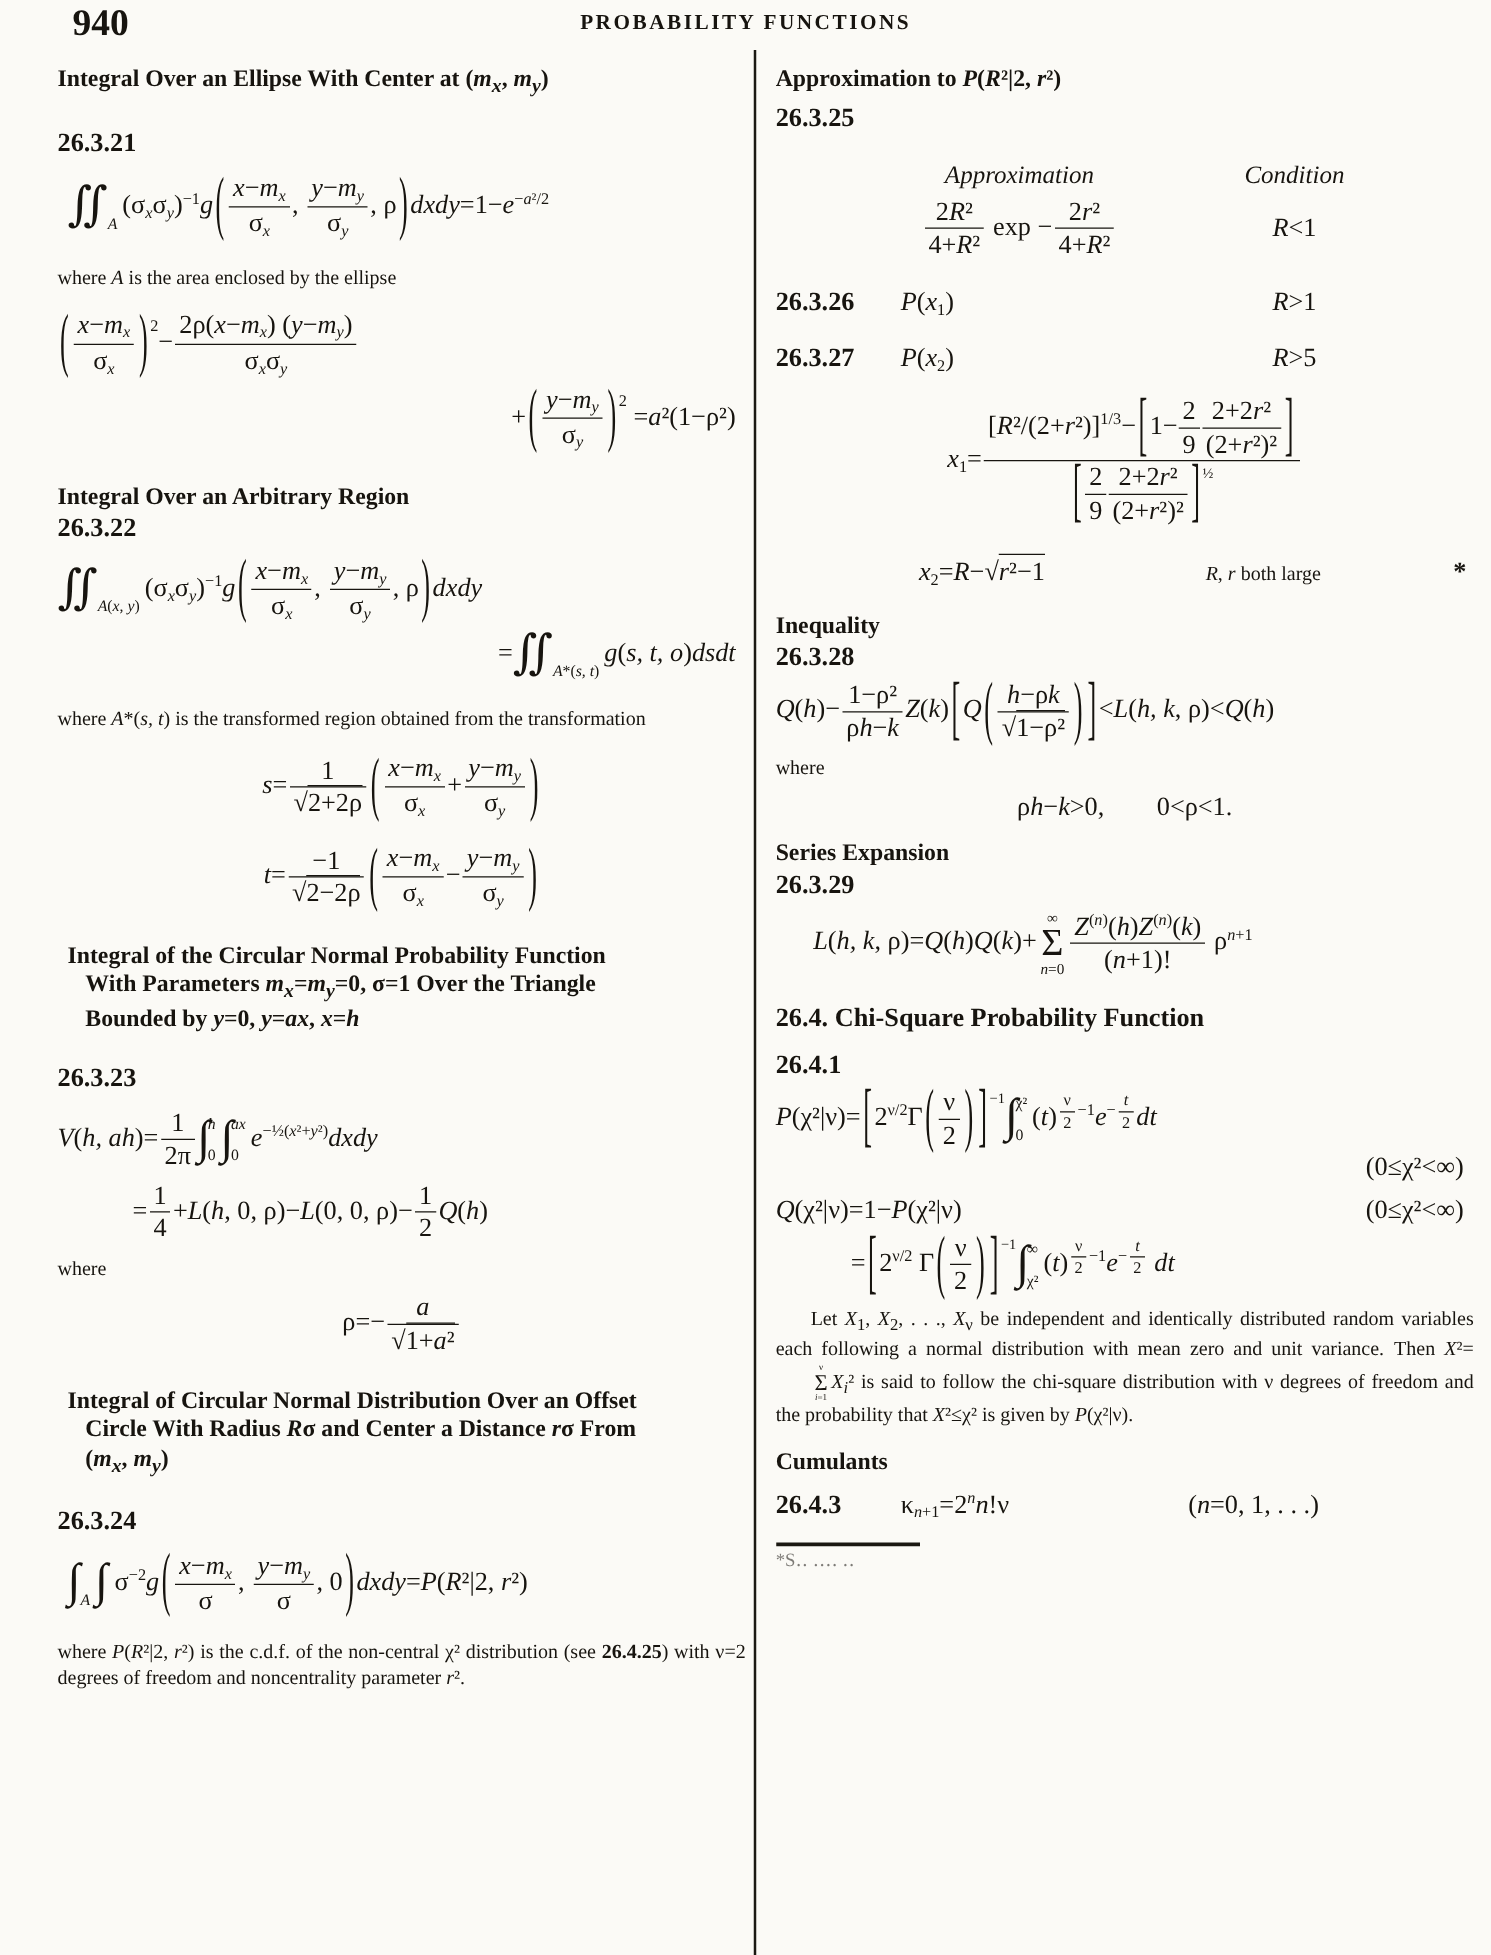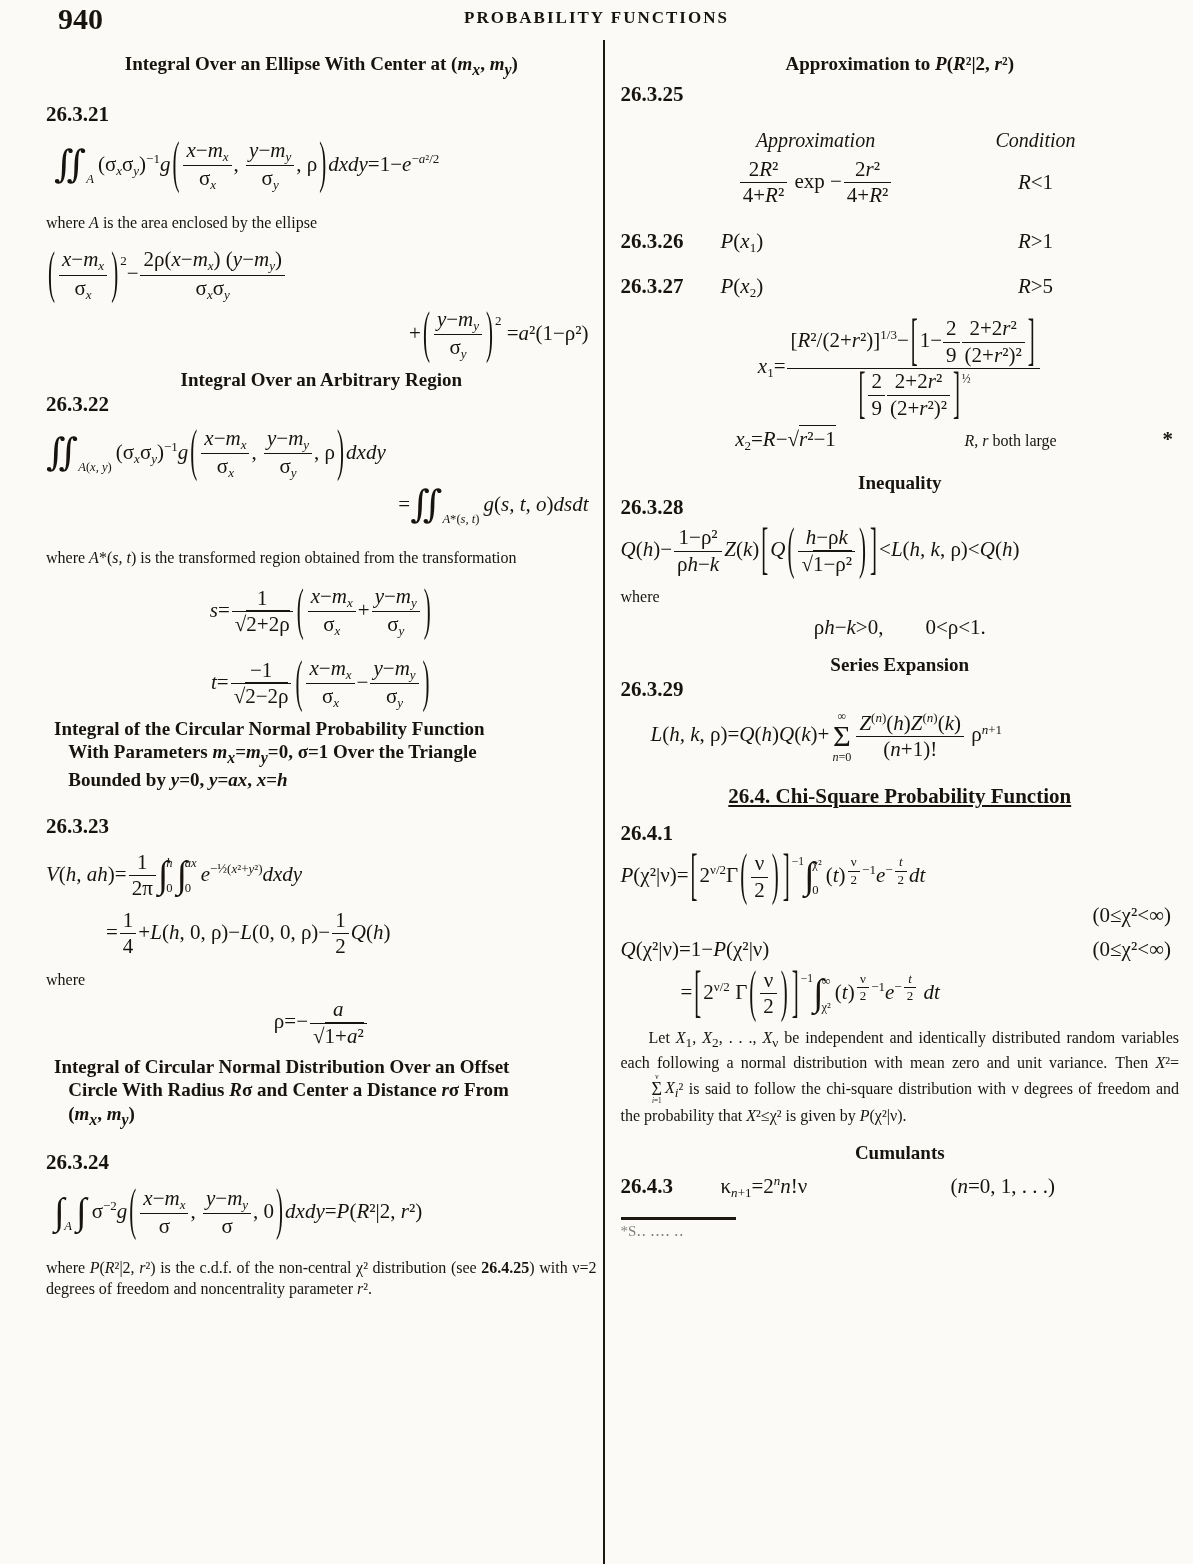--- a/index.html
+++ b/index.html
@@ -11,21 +11,21 @@
   .pagenum{position:absolute;left:58px;top:2px;font-size:30px;font-weight:bold;}
   .runtitle{position:absolute;left:0;right:0;top:8px;text-align:center;
             font-size:17px;font-weight:bold;letter-spacing:2px;}
   
   .columns{display:flex;align-items:stretch;height:1524px;padding-left:46px;padding-right:14px;}
   .col{width:552px;}
   .col.right{width:560px;padding-left:16px;}
   .vrule{width:2px;background:#1b1812;margin-left:6px;}
   
   .h{font-weight:bold;font-size:19px;line-height:1.25;}
-  .h.center{text-align:center;}
+  .h.center{text-align:left;}
   .h.hang{text-align:left;padding-left:8px;}
   .eqn{font-weight:bold;font-size:21px;}
   .body{font-size:16px;line-height:1.35;text-align:justify;}
   .fm{font-size:21px;line-height:1.3;}
   .center{text-align:center;}
   .right-al{text-align:right;}
   
   .fm i, .body i, .h i{font-family:"Liberation Serif",serif;}
   .fm sup,.fm sub{font-size:0.62em;}
   .fm sup{vertical-align:0.6em;}
@@ -59,21 +59,21 @@
   .x2row .star{text-align:right;padding-right:6px;font-weight:bold;}
   .splitrow{display:flex;justify-content:space-between;align-items:baseline;}
   .cumrow{display:grid;grid-template-columns:100px 230px 1fr;align-items:baseline;}
   .ital{font-style:italic;font-weight:normal;font-size:20px;}
   .fnrule{width:115px;border-top:3px solid #1b1812;margin-top:16px;}
   .fnfrag{font-size:15px;opacity:0.55;filter:blur(0.5px);margin-top:2px;}
   
   .mt6{margin-top:6px;}.mt8{margin-top:8px;}.mt10{margin-top:10px;}
   .mt12{margin-top:12px;}.mt14{margin-top:14px;}.mt16{margin-top:16px;}
   .mt18{margin-top:18px;}.mt20{margin-top:20px;}.mt22{margin-top:22px;}
-  .mt24{margin-top:6px;}
+  .mt24{margin-top:24px;}
   .pl8{padding-left:8px;}.pl30{padding-left:30px;}.pl60{padding-left:60px;}
   .pr8{padding-right:8px;}
 </style>
 </head>
 <body>
 
 <div class="page">
 
   <div class="runhead">
     <div class="pagenum">940</div>
@@ -138,21 +138,21 @@
         <div class="star fm">*</div>
       </div>
       <div class="h center mt16">Inequality</div>
       <div class="eqn">26.3.28</div>
       <div class="fm mt6"><i>Q</i>(<i>h</i>)−<span class="fr"><span class="n">1−ρ²</span><span class="d">ρ<i>h</i>−<i>k</i></span></span><i>Z</i>(<i>k</i>)<span class="sy t3">[</span><i>Q</i><span class="sy t3">(</span><span class="fr"><span class="n"><i>h</i>−ρ<i>k</i></span><span class="d">√<span class="ov">1−ρ²</span></span></span><span class="sy t3">)</span><span class="sy t3">]</span>&lt;<i>L</i>(<i>h, k</i>, ρ)&lt;<i>Q</i>(<i>h</i>)</div>
       <div class="body mt10">where</div>
       <div class="fm mt6 center">ρ<i>h</i>−<i>k</i>&gt;0,  0&lt;ρ&lt;1.</div>
       <div class="h center mt12">Series Expansion</div>
       <div class="eqn">26.3.29</div>
       <div class="fm mt8 pl30"><i>L</i>(<i>h, k</i>, ρ)=<i>Q</i>(<i>h</i>)<i>Q</i>(<i>k</i>)+<span class="sum"><span class="t">∞</span><span class="g">Σ</span><span class="b"><i>n</i>=0</span></span><span class="fr"><span class="n"><i>Z</i><sup>(<i>n</i>)</sup>(<i>h</i>)<i>Z</i><sup>(<i>n</i>)</sup>(<i>k</i>)</span><span class="d">(<i>n</i>+1)!</span></span> ρ<sup><i>n</i>+1</sup></div>
-      <div class="h center mt20" style="font-size:21px;text-decoration:underline;">26.4. Chi-Square Probability Function</div>
+      <div class="h center mt20" style="font-size:21px;">26.4. Chi-Square Probability Function</div>
       <div class="eqn mt12">26.4.1</div>
       <div class="fm mt6"><i>P</i>(χ²|ν)=<span class="sy t3">[</span>2<sup>ν/2</sup>Γ<span class="sy t3">(</span><span class="fr"><span class="n">ν</span><span class="d">2</span></span><span class="sy t3">)</span><span class="sy t3">]</span><sup class="hi2">−1</sup><span class="ii">∫</span><span class="lim"><span class="u">χ²</span><span class="l">0</span></span>(<i>t</i>)<sup><span class="fr"><span class="n">ν</span><span class="d">2</span></span>−1</sup><i>e</i><sup>−<span class="fr"><span class="n"><i>t</i></span><span class="d">2</span></span></sup><i>dt</i></div>
       <div class="fm right-al pr8">(0≤χ²&lt;∞)</div>
       <div class="splitrow mt6">
         <div class="fm"><i>Q</i>(χ²|ν)=1−<i>P</i>(χ²|ν)</div>
         <div class="fm pr8">(0≤χ²&lt;∞)</div>
       </div>
       <div class="fm mt6 pl60">=<span class="sy t3">[</span>2<sup>ν/2</sup> Γ<span class="sy t3">(</span><span class="fr"><span class="n">ν</span><span class="d">2</span></span><span class="sy t3">)</span><span class="sy t3">]</span><sup class="hi2">−1</sup><span class="ii">∫</span><span class="lim"><span class="u">∞</span><span class="l">χ²</span></span>(<i>t</i>)<sup><span class="fr"><span class="n">ν</span><span class="d">2</span></span>−1</sup><i>e</i><sup>−<span class="fr"><span class="n"><i>t</i></span><span class="d">2</span></span></sup> <i>dt</i></div>
       <div class="body mt8" style="text-indent:28px;">Let <i>X</i><sub>1</sub>, <i>X</i><sub>2</sub>, . . ., <i>X</i><sub>ν</sub> be independent and identically distributed random variables each following a normal distribution with mean zero and unit variance. Then <i>X</i>²=<span class="sum sm2"><span class="t">ν</span><span class="g">Σ</span><span class="b"><i>i</i>=1</span></span><i>X<sub>i</sub></i>² is said to follow the chi-square distribution with ν degrees of freedom and the probability that <i>X</i>²≤χ² is given by <i>P</i>(χ²|ν).</div>
       <div class="h center mt14">Cumulants</div>

